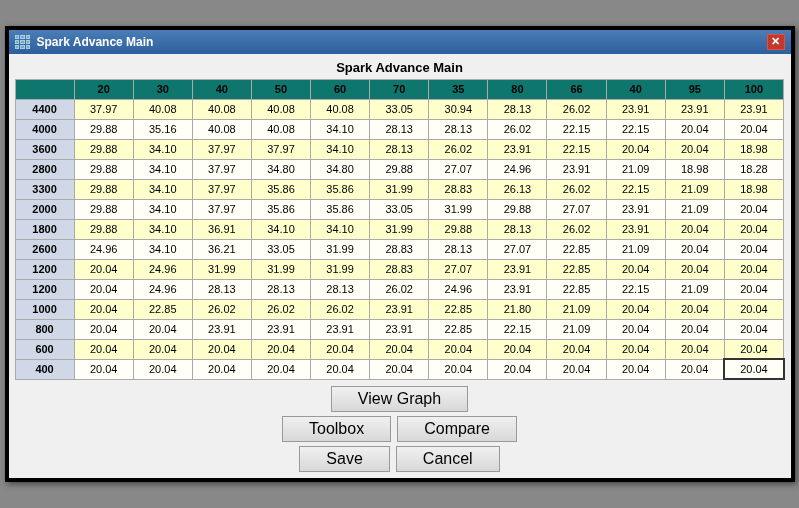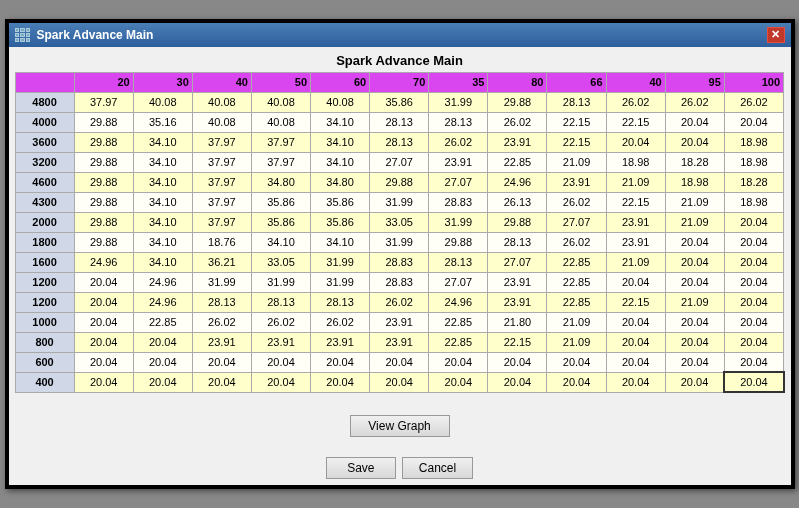--- a/index.html
+++ b/index.html
@@ -75,23 +75,22 @@
       font-size: 11px;
     }
     .data-table th, .data-table td {
       border: 1px solid #aaa;
       text-align: center;
       padding: 1px 3px;
       min-width: 52px;
       height: 20px;
     }
     .data-table th {
-      background: #d946ef;
-      font-weight: bold;
-      text-align: right;
+      background: #0f766e;
+      font-weight: bold;
     }
     .data-table td.row-header {
       background: #d0d8e8;
       font-weight: bold;
     }
     .data-table tr:nth-child(odd) td:not(.row-header) {
       background: #ffffcc;
     }
     .data-table tr:nth-child(even) td:not(.row-header) {
       background: #fffff8;
@@ -107,25 +106,24 @@
       gap: 4px;
       margin-top: 6px;
     }
     .btn-row {
       display: flex;
       gap: 6px;
     }
     button {
       background: linear-gradient(to bottom, #f0f0f0, #d8d8d8);
       border: 1px solid #999;
-      padding: 3px 16px;
-      font-size: 12px;
+      padding: 3px 26px;
+      font-size: 16px;
       cursor: pointer;
       min-width: 70px;
-      margin-top: 16px;
     }
     .view-graph-btn {
       min-width: 100px;
     }
   </style>
 </head>
 <body>
 
 <div class="window">
   <div class="title-bar">
@@ -159,34 +157,34 @@
             <th>70</th>
             <th>35</th>
             <th>80</th>
             <th>66</th>
             <th>40</th>
             <th>95</th>
             <th>100</th>
           </tr>
         </thead>
       <tbody id="table-body">
-      <tr>
-            <td class="row-header">4800</td>
-            <td>37.97</td>
-            <td>40.08</td>
-            <td>40.08</td>
-            <td>40.08</td>
-            <td>40.08</td>
-            <td>35.86</td>
-            <td>31.99</td>
-            <td>29.88</td>
-            <td>28.13</td>
-            <td>26.02</td>
-            <td>26.02</td>
-            <td>26.02</td>
+          <tr>
+            <td class="row-header">4400</td>
+            <td>37.97</td>
+            <td>40.08</td>
+            <td>40.08</td>
+            <td>40.08</td>
+            <td>40.08</td>
+            <td>33.05</td>
+            <td>30.94</td>
+            <td>28.13</td>
+            <td>26.02</td>
+            <td>23.91</td>
+            <td>23.91</td>
+            <td>23.91</td>
           </tr>
           <tr>
             <td class="row-header">4000</td>
             <td>29.88</td>
             <td>35.16</td>
             <td>40.08</td>
             <td>40.08</td>
             <td>34.10</td>
             <td>28.13</td>
             <td>28.13</td>
@@ -205,51 +203,36 @@
             <td>34.10</td>
             <td>28.13</td>
             <td>26.02</td>
             <td>23.91</td>
             <td>22.15</td>
             <td>20.04</td>
             <td>20.04</td>
             <td>18.98</td>
           </tr>
           <tr>
-            <td class="row-header">3200</td>
-            <td>29.88</td>
-            <td>34.10</td>
-            <td>37.97</td>
-            <td>37.97</td>
-            <td>34.10</td>
+            <td class="row-header">2800</td>
+            <td>29.88</td>
+            <td>34.10</td>
+            <td>37.97</td>
+            <td>34.80</td>
+            <td>34.80</td>
+            <td>29.88</td>
             <td>27.07</td>
-            <td>23.91</td>
-            <td>22.85</td>
+            <td>24.96</td>
+            <td>23.91</td>
             <td>21.09</td>
             <td>18.98</td>
             <td>18.28</td>
-            <td>18.98</td>
-          </tr>
-          <tr>
-            <td class="row-header">4600</td>
-            <td>29.88</td>
-            <td>34.10</td>
-            <td>37.97</td>
-            <td>34.80</td>
-            <td>34.80</td>
-            <td>29.88</td>
-            <td>27.07</td>
-            <td>24.96</td>
-            <td>23.91</td>
-            <td>21.09</td>
-            <td>18.98</td>
-            <td>18.28</td>
-          </tr>
-          <tr>
-            <td class="row-header">4300</td>
+          </tr>
+          <tr>
+            <td class="row-header">3300</td>
             <td>29.88</td>
             <td>34.10</td>
             <td>37.97</td>
             <td>35.86</td>
             <td>35.86</td>
             <td>31.99</td>
             <td>28.83</td>
             <td>26.13</td>
             <td>26.02</td>
             <td>22.15</td>
@@ -268,33 +251,33 @@
             <td>29.88</td>
             <td>27.07</td>
             <td>23.91</td>
             <td>21.09</td>
             <td>20.04</td>
           </tr>
           <tr>
             <td class="row-header">1800</td>
             <td>29.88</td>
             <td>34.10</td>
-            <td>18.76</td>
-            <td>34.10</td>
-            <td>34.10</td>
-            <td>31.99</td>
-            <td>29.88</td>
-            <td>28.13</td>
-            <td>26.02</td>
-            <td>23.91</td>
-            <td>20.04</td>
-            <td>20.04</td>
-          </tr>
-          <tr>
-            <td class="row-header">1600</td>
+            <td>36.91</td>
+            <td>34.10</td>
+            <td>34.10</td>
+            <td>31.99</td>
+            <td>29.88</td>
+            <td>28.13</td>
+            <td>26.02</td>
+            <td>23.91</td>
+            <td>20.04</td>
+            <td>20.04</td>
+          </tr>
+          <tr>
+            <td class="row-header">2600</td>
             <td>24.96</td>
             <td>34.10</td>
             <td>36.21</td>
             <td>33.05</td>
             <td>31.99</td>
             <td>28.83</td>
             <td>28.13</td>
             <td>27.07</td>
             <td>22.85</td>
             <td>21.09</td>
@@ -389,20 +372,24 @@
             <td>20.04</td>
             <td>20.04</td>
             <td>20.04</td>
             <td class="selected">20.04</td>
           </tr>
         </tbody>
     </table>
     <div class="buttons">
       <div class="btn-row">
         <button class="view-graph-btn">View Graph</button>
+      </div>
+      <div class="btn-row">
+        <button>Toolbox</button>
+        <button>Compare</button>
       </div>
       <div class="btn-row">
         <button>Save</button>
         <button>Cancel</button>
       </div>
     </div>
   </div>
 </div>
 
 </body></html>

